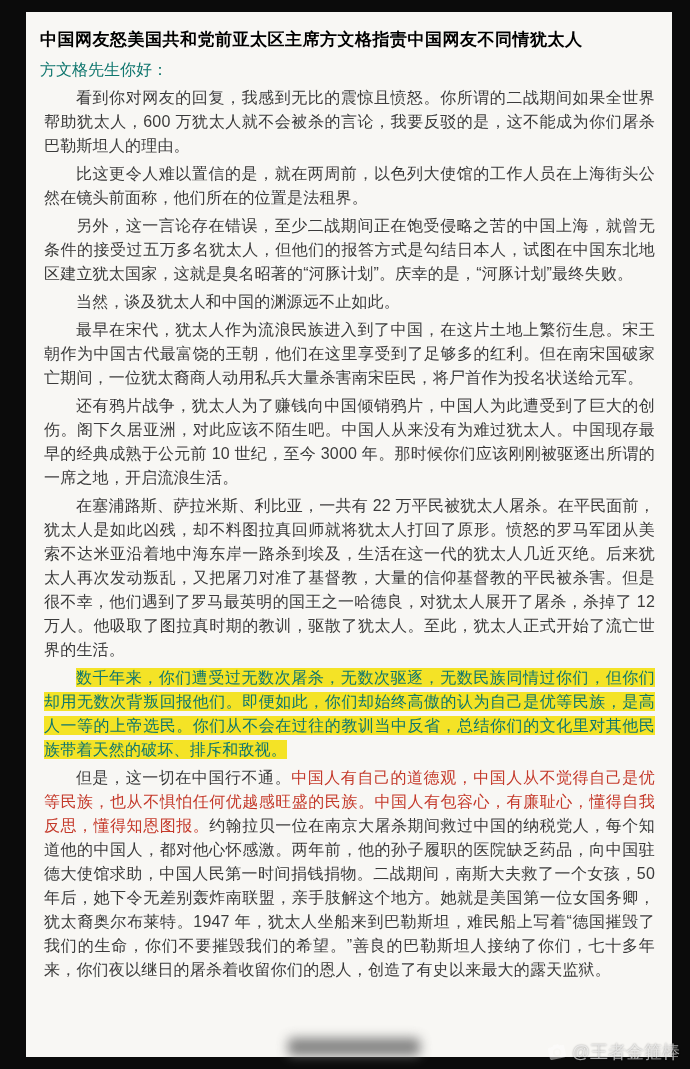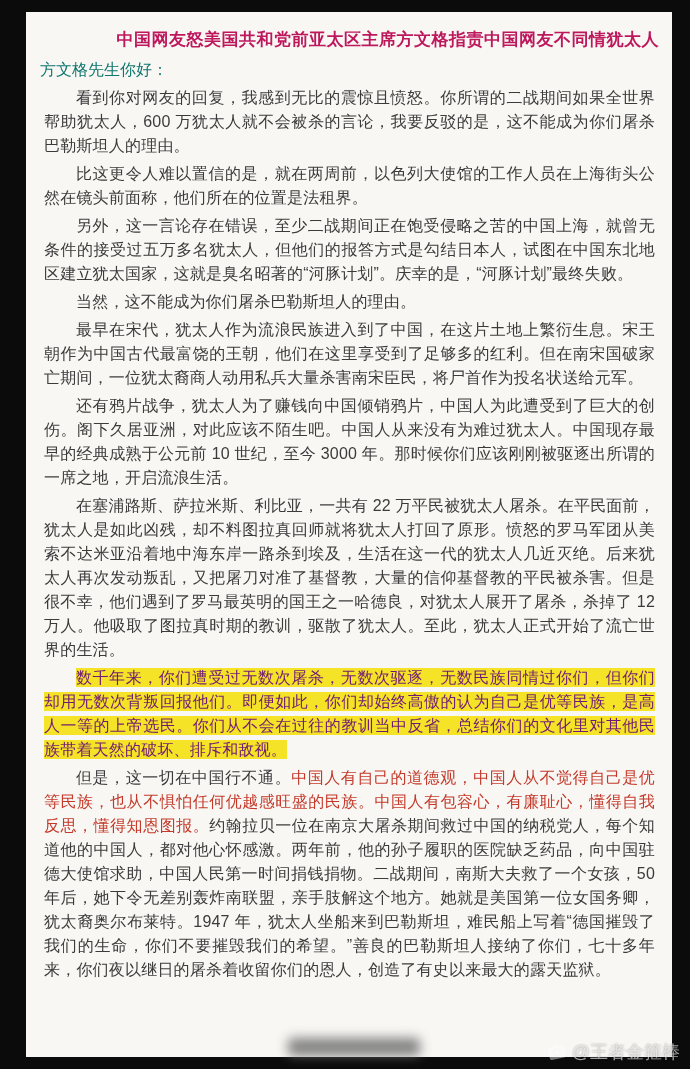--- a/index.html
+++ b/index.html
@@ -7,34 +7,34 @@
     width:690px;height:1069px;position:relative;overflow:hidden;
     background:#0b0b0b;
     font-family:"Liberation Sans","DejaVu Sans",sans-serif;
   }
   .page{
     position:absolute;left:26px;top:12px;width:646px;height:1045px;
     background:#f8f7f4;box-sizing:border-box;
     padding:16px 13px 0 14px;overflow:hidden;
   }
   .title{
-    text-align:right;font-size:17px;font-weight:bold;color:#be185d;
+    text-align:left;font-size:17px;font-weight:bold;color:#000000;
     line-height:24px;margin:0 0 6px 0;letter-spacing:0.5px;font-family:Liberation Serif, serif;
   }
   .greeting{
     font-size:16px;color:#0f766e;line-height:24px;margin:0;
   }
   .article p{
     margin:4px;font-size:16px;line-height:24px;color:#3b3b3b;
     text-align:justify;letter-spacing:0.2px;
   }
   .article p.indent{text-indent:2em;}
   .run-normal{color:#3b3b3b;}
   .run-red{color:#c4392a;}
-  .run-hl{color:#701a75;background:#f4e326;padding:1px 0;}
+  .run-hl{color:#0f766e;background:#f4e326;padding:1px 0;}
   .smudge{
     position:absolute;left:288px;top:1038px;width:132px;height:18px;
     background:#6f6f6f;filter:blur(6px);border-radius:4px;opacity:.85;
   }
   .watermark{
     position:absolute;right:10px;bottom:2px;height:30px;
     display:flex;align-items:center;gap:5px;
     color:rgba(255,255,255,0.62);font-size:18px;font-weight:normal;
     text-shadow:0 0 2px rgba(0,0,0,.4);
   }
@@ -43,21 +43,21 @@
 </head>
 <body>
 
 <div class="page">
   <h1 class="title">中国网友怒美国共和党前亚太区主席方文格指责中国网友不同情犹太人</h1>
   <p class="greeting">方文格先生你好：</p>
   <div class="article">
       <p class="indent"><span class="run-normal">看到你对网友的回复，我感到无比的震惊且愤怒。你所谓的二战期间如果全世界帮助犹太人，600 万犹太人就不会被杀的言论，我要反驳的是，这不能成为你们屠杀巴勒斯坦人的理由。</span></p>
       <p class="indent"><span class="run-normal">比这更令人难以置信的是，就在两周前，以色列大使馆的工作人员在上海街头公然在镜头前面称，他们所在的位置是法租界。</span></p>
       <p class="indent"><span class="run-normal">另外，这一言论存在错误，至少二战期间正在饱受侵略之苦的中国上海，就曾无条件的接受过五万多名犹太人，但他们的报答方式是勾结日本人，试图在中国东北地区建立犹太国家，这就是臭名昭著的“河豚计划”。庆幸的是，“河豚计划”最终失败。</span></p>
-      <p class="indent"><span class="run-normal">当然，这不能成为你们屠杀巴勒斯坦人的理由。</span></p>
+      <p class="indent"><span class="run-normal">当然，谈及犹太人和中国的渊源远不止如此。</span></p>
       <p class="indent"><span class="run-normal">最早在宋代，犹太人作为流浪民族进入到了中国，在这片土地上繁衍生息。宋王朝作为中国古代最富饶的王朝，他们在这里享受到了足够多的红利。但在南宋国破家亡期间，一位犹太裔商人动用私兵大量杀害南宋臣民，将尸首作为投名状送给元军。</span></p>
       <p class="indent"><span class="run-normal">还有鸦片战争，犹太人为了赚钱向中国倾销鸦片，中国人为此遭受到了巨大的创伤。阁下久居亚洲，对此应该不陌生吧。中国人从来没有为难过犹太人。中国现存最早的经典成熟于公元前 10 世纪，至今 3000 年。那时候你们应该刚刚被驱逐出所谓的一席之地，开启流浪生活。</span></p>
       <p class="indent"><span class="run-normal">在塞浦路斯、萨拉米斯、利比亚，一共有 22 万平民被犹太人屠杀。在平民面前，犹太人是如此凶残，却不料图拉真回师就将犹太人打回了原形。愤怒的罗马军团从美索不达米亚沿着地中海东岸一路杀到埃及，生活在这一代的犹太人几近灭绝。后来犹太人再次发动叛乱，又把屠刀对准了基督教，大量的信仰基督教的平民被杀害。但是很不幸，他们遇到了罗马最英明的国王之一哈德良，对犹太人展开了屠杀，杀掉了 12 万人。他吸取了图拉真时期的教训，驱散了犹太人。至此，犹太人正式开始了流亡世界的生活。</span></p>
       <p class="indent"><span class="run-hl">数千年来，你们遭受过无数次屠杀，无数次驱逐，无数民族同情过你们，但你们却用无数次背叛回报他们。即便如此，你们却始终高傲的认为自己是优等民族，是高人一等的上帝选民。你们从不会在过往的教训当中反省，总结你们的文化里对其他民族带着天然的破坏、排斥和敌视。</span></p>
       <p class="indent"><span class="run-normal">但是，这一切在中国行不通。</span><span class="run-red">中国人有自己的道德观，中国人从不觉得自己是优等民族，也从不惧怕任何优越感旺盛的民族。中国人有包容心，有廉耻心，懂得自我反思，懂得知恩图报。</span><span class="run-normal">约翰拉贝一位在南京大屠杀期间救过中国的纳税党人，每个知道他的中国人，都对他心怀感激。两年前，他的孙子履职的医院缺乏药品，向中国驻德大使馆求助，中国人民第一时间捐钱捐物。二战期间，南斯大夫救了一个女孩，50 年后，她下令无差别轰炸南联盟，亲手肢解这个地方。她就是美国第一位女国务卿，犹太裔奥尔布莱特。1947 年，犹太人坐船来到巴勒斯坦，难民船上写着“德国摧毁了我们的生命，你们不要摧毁我们的希望。”善良的巴勒斯坦人接纳了你们，七十多年来，你们夜以继日的屠杀着收留你们的恩人，创造了有史以来最大的露天监狱。</span></p>
     </div>
 </div>
 
 <div class="smudge"></div>
 

